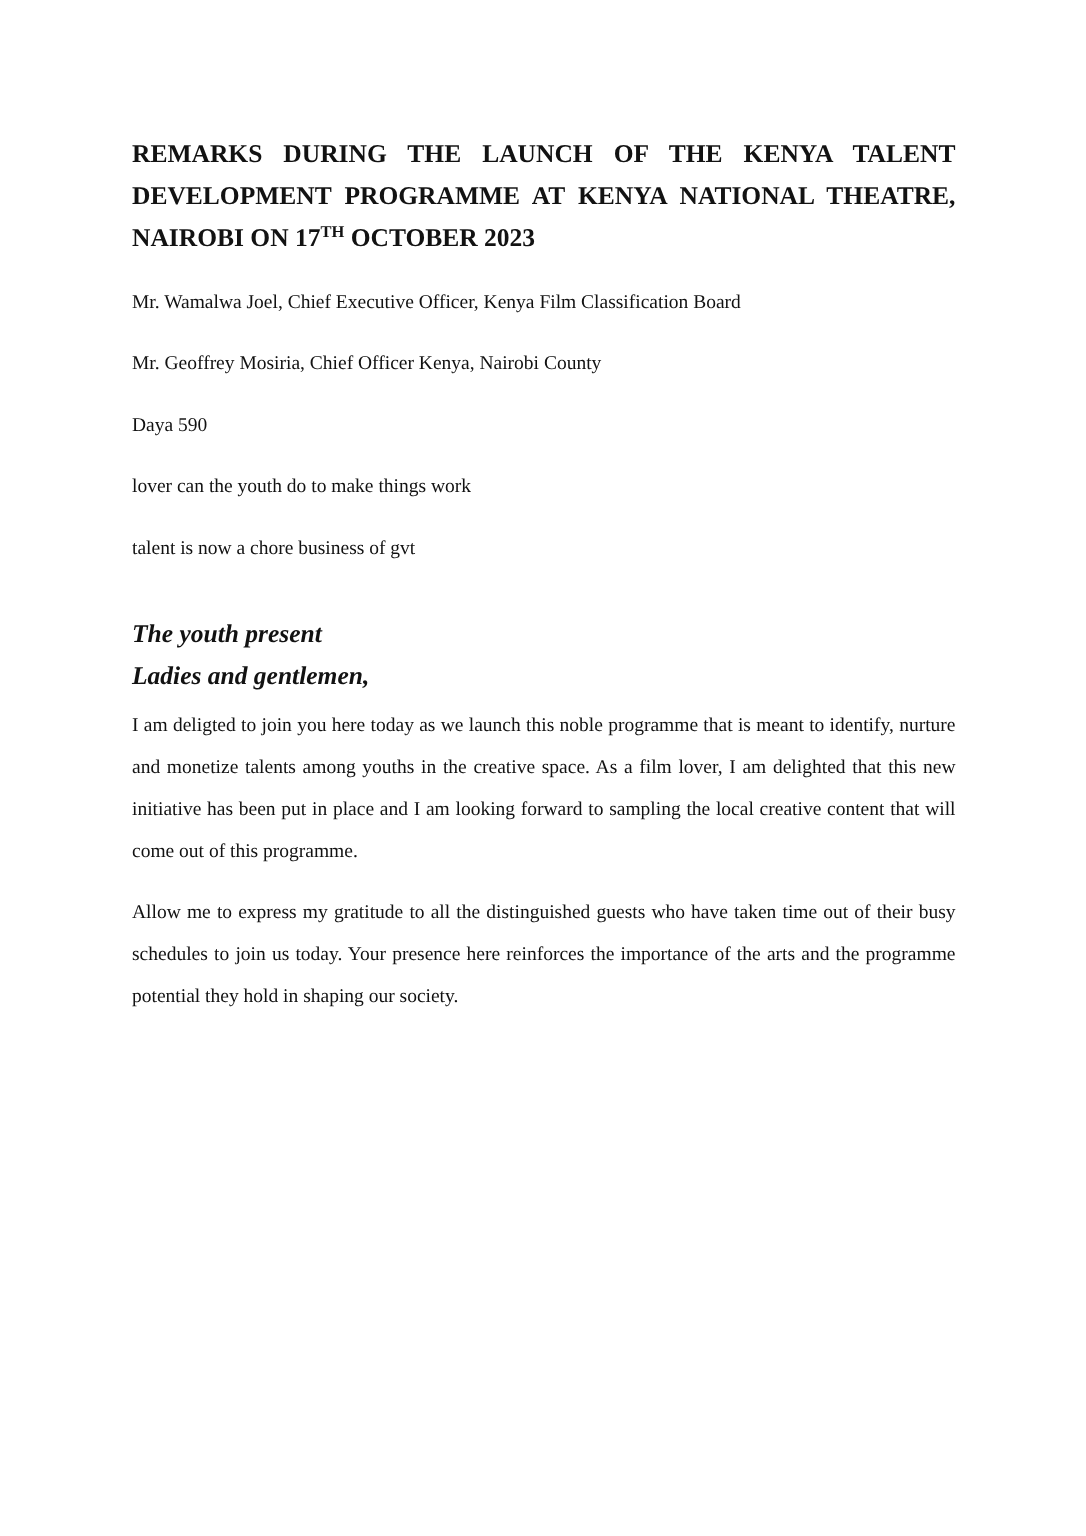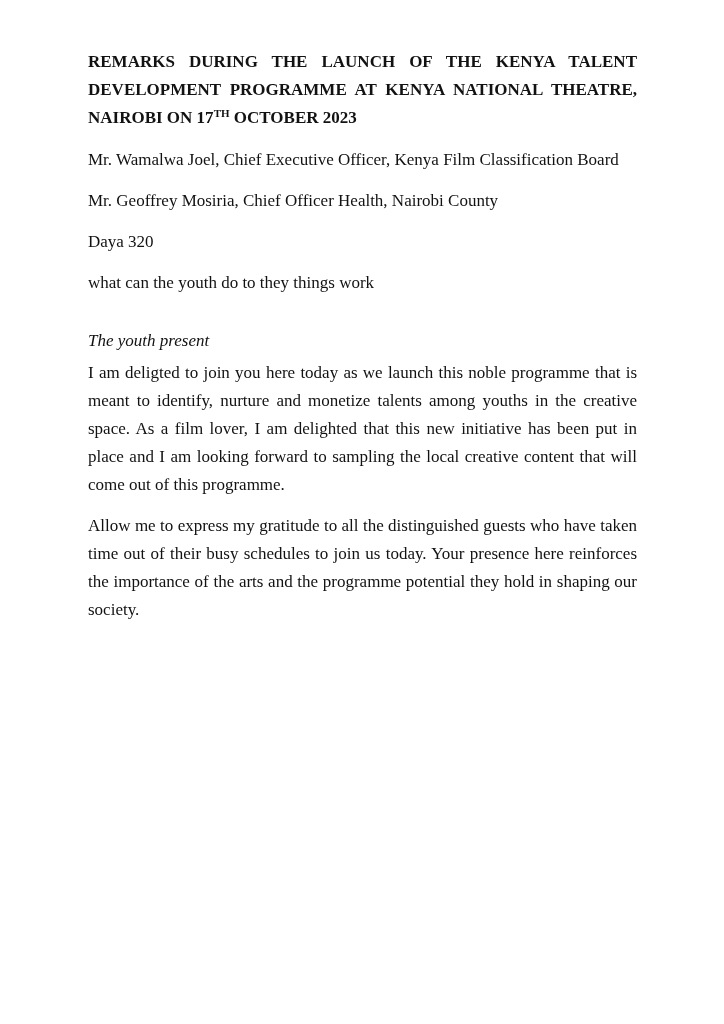--- a/index.html
+++ b/index.html
@@ -6,74 +6,76 @@
     margin: 0;
     padding: 0;
     background: #ffffff;
   }
   .page {
     position: relative;
     width: 724px;
     height: 1024px;
     background: #ffffff;
     box-sizing: border-box;
-    padding: 48px 87px 40px 88px;
+    padding: 89px 87px 40px 88px;
     font-family: "Liberation Serif", "DejaVu Serif", serif;
     color: #121212;
     overflow: hidden;
   }
   .doc-title {
     font-size: 17px;
     line-height: 28px;
     font-weight: bold;
     text-align: justify;
     margin: 0 0 14px 0;
   }
   .doc-title sup {
     font-size: 11px;
     line-height: 0;
     vertical-align: 6px;
   }
   .para {
-    font-size: 17px;
+    font-size: 13px;
     line-height: 28px;
     text-align: justify;
     margin: 0 0 13px 0;
   }
   .salutation-block {
     margin: 30px 0 4px 0;
   }
   .salutation {
     font-size: 17px;
     line-height: 28px;
-    font-weight: normal;
+    font-weight: bold;
     font-style: italic;
     margin: 0;
   }
 </style>
 </head>
 <body>
 
 <div class="page">
 
   <h1 class="doc-title"><span>REMARKS DURING THE LAUNCH OF THE KENYA TALENT DEVELOPMENT PROGRAMME AT KENYA NATIONAL THEATRE, NAIROBI ON 17</span><sup>TH</sup><span> OCTOBER 2023</span></h1>
 
   <p class="para">Mr. Wamalwa Joel, Chief Executive Officer, Kenya Film Classification Board</p>
 
-  <p class="para">Mr. Geoffrey Mosiria, Chief Officer Health, Nairobi County</p>
+  <p class="para">Mr. Geoffrey Mosiria, Chief Officer Kenya, Nairobi County</p>
 
 
-  <p class="para">Daya 320</p>
+  <p class="para">Daya 590</p>
 
-  <p class="para">what can the youth do to they things work</p>
+  <p class="para">lover can the youth do to make things work</p>
 
 
 
+  <p class="para">talent is now a chore business of gvt</p>
 
   <div class="salutation-block">
     <p class="salutation">The youth present</p>
+    <p class="salutation">Ladies and gentlemen,</p>
   </div>
 
   <p class="para">I am deligted to join you here today as we launch this noble programme that is meant to identify, nurture and monetize talents among youths in the creative space. As a film lover, I am delighted that this new initiative has been put in place and I am looking forward to sampling the local creative content that will come out of this programme.</p>
 
   <p class="para">Allow me  to express my gratitude to all the distinguished guests who have taken time out of their busy schedules to join us today. Your presence here reinforces the importance of the arts and the programme potential they hold in shaping our society.</p>
 
 </div>
 
 </body></html>

